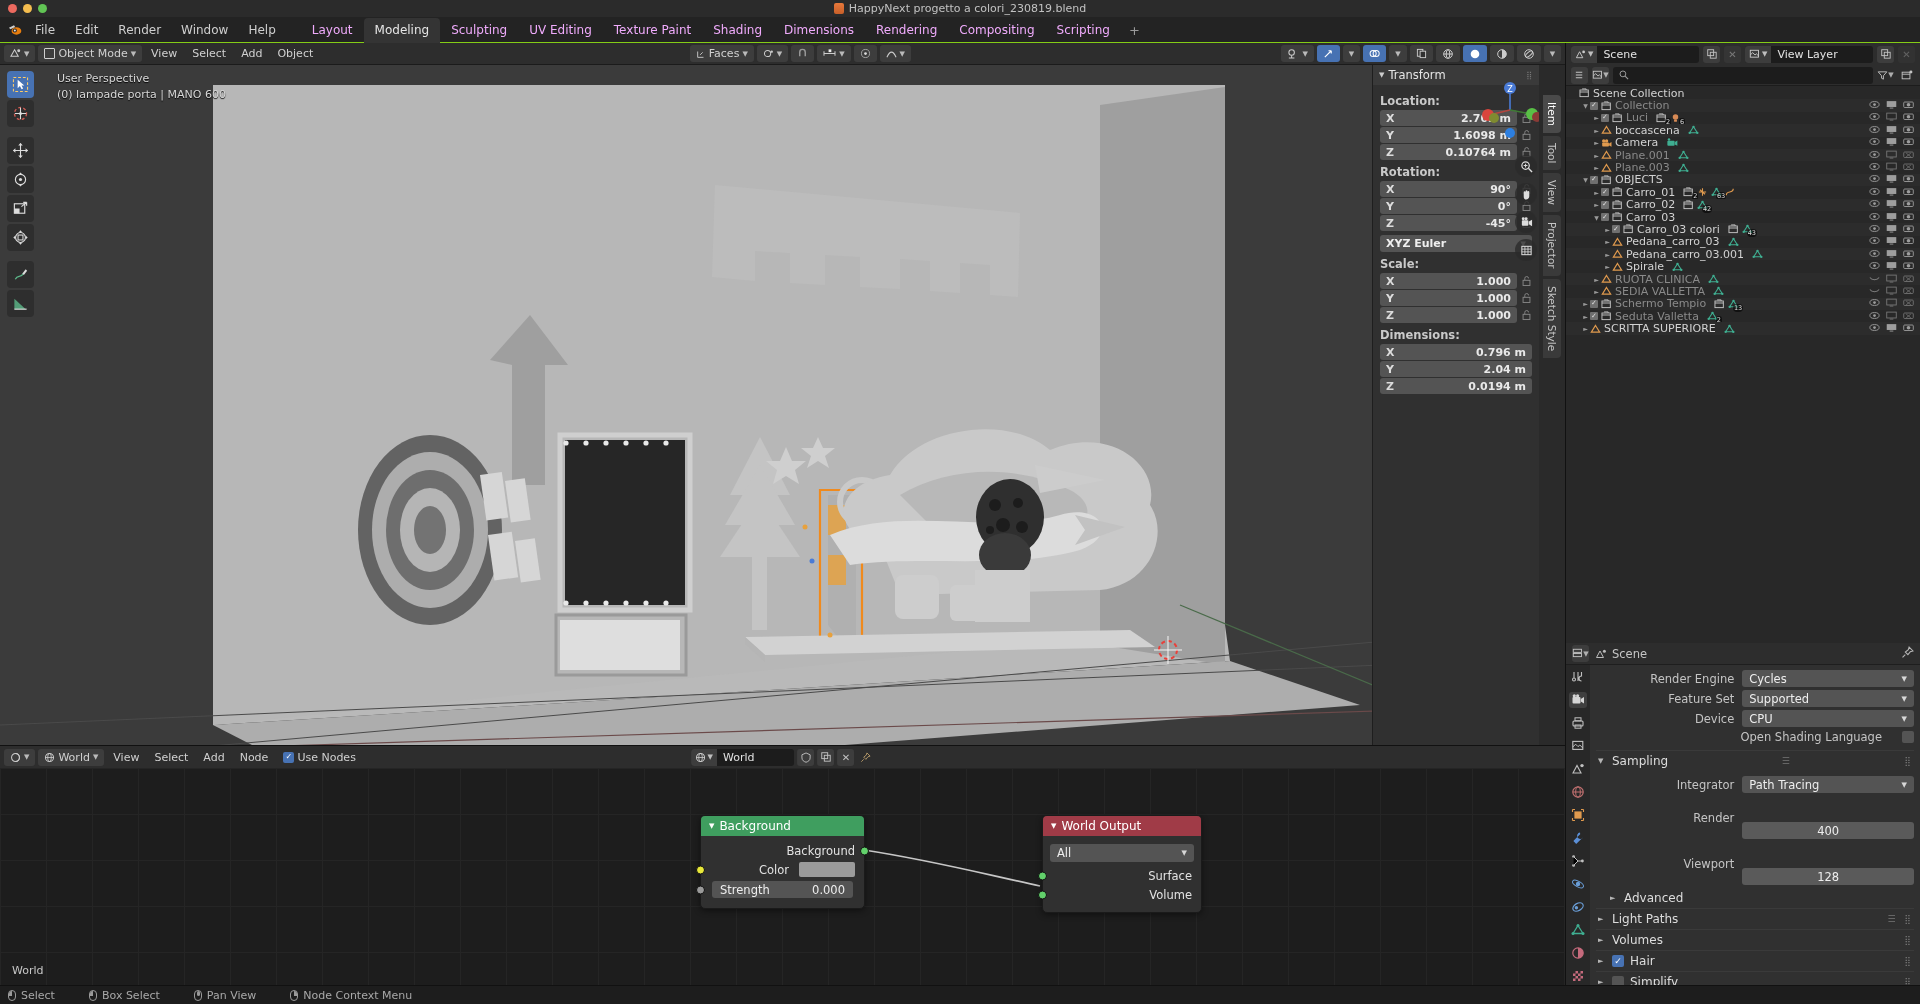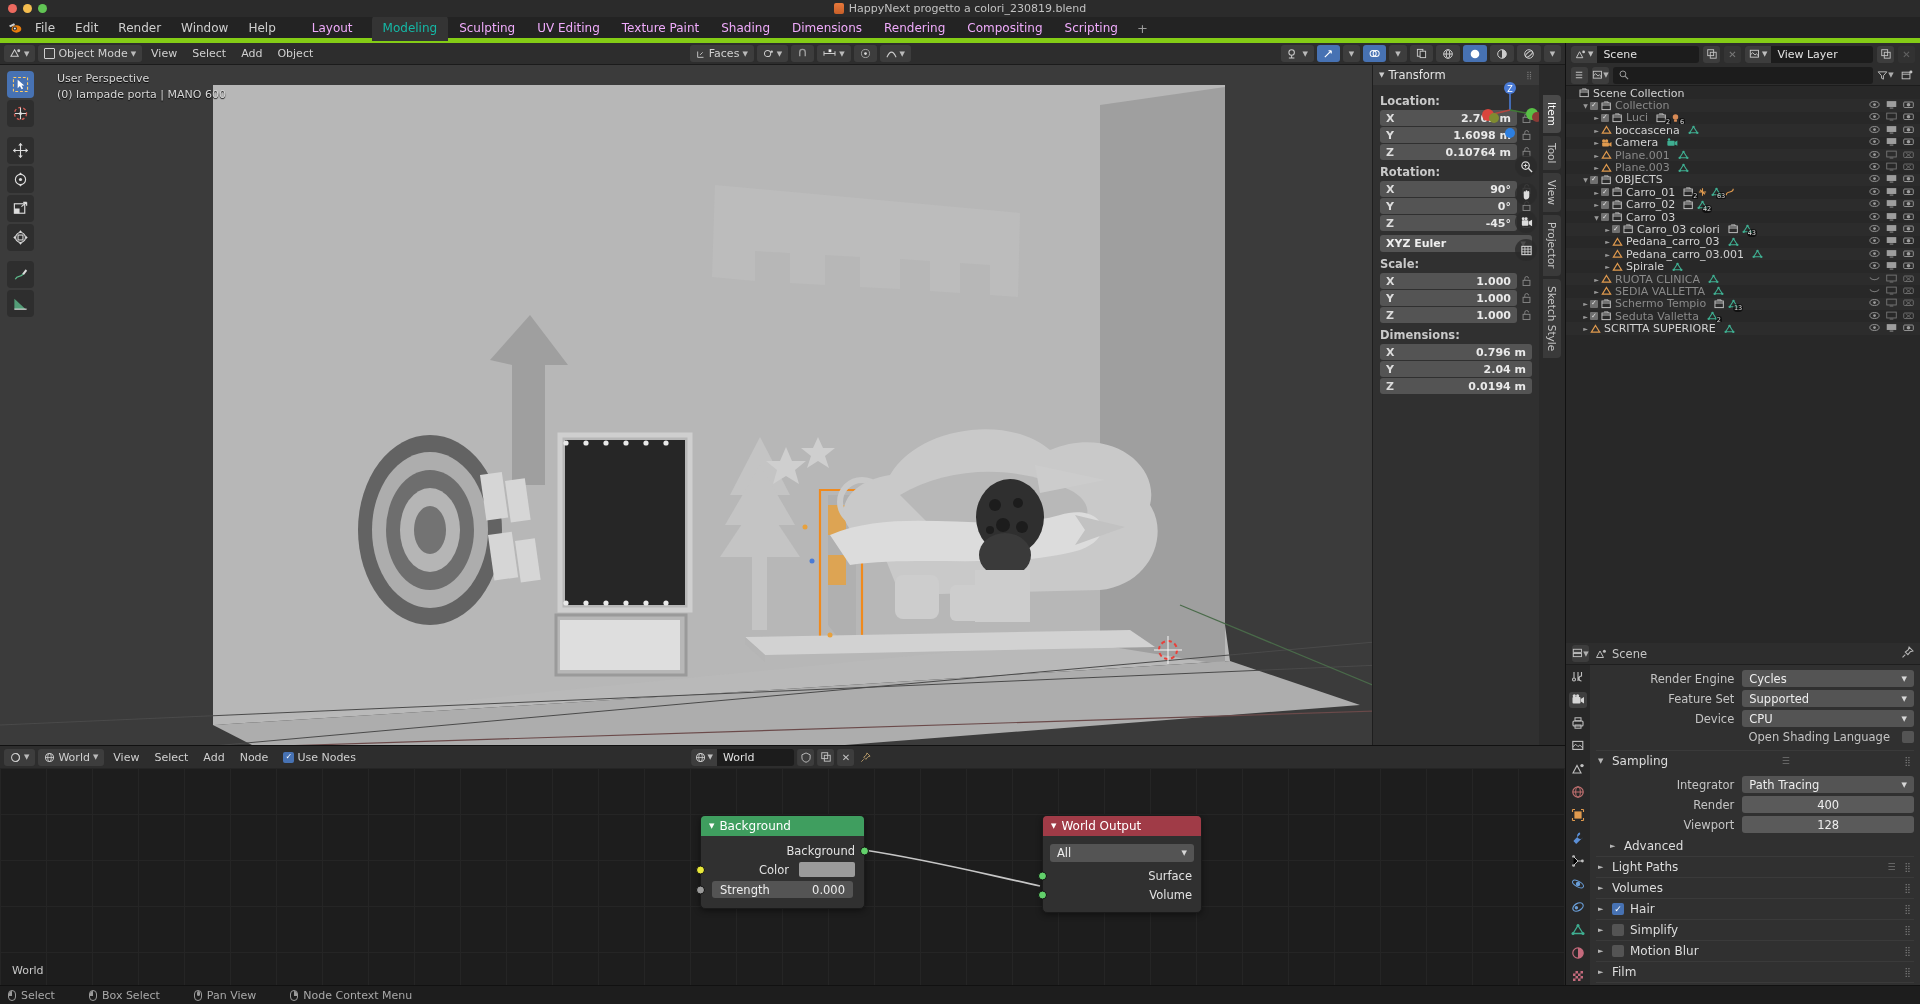--- a/index.html
+++ b/index.html
@@ -24,33 +24,33 @@
   .dot.r{background:#ec6a5f;} .dot.y{background:#f4bd4f;} .dot.g{background:#61c454;}
   .title-center{
     position:absolute; left:0; right:0; text-align:center;
     font-size:11px; color:#c2c2c2; display:flex; align-items:center; justify-content:center; gap:5px;
   }
   .blendicon{ width:10px;height:11px;background:linear-gradient(#e8793b,#c75f29); border-radius:2px; display:inline-block;}
 
   
   .topbar{
     height:26px; background:#232323; display:flex; align-items:center;
-    flex:0 0 26px; padding-left:6px; gap:2px; border-bottom:5px solid #84cc16;
+    flex:0 0 26px; padding-left:6px; gap:2px; border-bottom:1px solid #84cc16;
   }
   .blender-logo{
     width:18px;height:18px;display:flex;align-items:center;justify-content:center;color:#e87d0d;font-size:14px;
   }
   .menu-item{
     padding:3px 9px; font-size:12px; color:#cfcfcf; border-radius:3px; cursor:default; white-space:nowrap;
   }
   .wsp-tabs{ display:flex; align-items:flex-end; margin-left:14px; height:26px; }
   .wsp-tab{
     padding:5px 11px 6px; font-size:12px; color:#f0abfc; border-radius:4px 4px 0 0; white-space:nowrap;
   }
-  .wsp-tab.active{ background:#343434; color:#14b8a6;margin-left:8px; }
+  .wsp-tab.active{ background:#343434; color:#e5e5e5; }
   .wsp-add{ padding:5px 8px; color:#9a9a9a; font-size:13px; }
 
   
   .main{ flex:1; display:flex; min-height:0; }
   .leftcol{ flex:1; display:flex; flex-direction:column; min-width:0; }
 
   
   .viewport-wrap{ position:relative; height:702px; flex:0 0 702px; background:#303030; overflow:hidden;}
   .vp-header{
     height:22px; background:#2d2d2d; display:flex; align-items:center; padding:0 4px; gap:3px;
@@ -177,22 +177,22 @@
   .pr-header{ height:22px; background:#2d2d2d; display:flex; align-items:center; gap:6px; padding:0 6px; border-bottom:1px solid #1e1e1e;}
   .pr-path{ display:flex;align-items:center;gap:5px; font-size:11.5px; color:#c6c6c6;}
   .pr-main{ flex:1; display:flex; min-height:0;}
   .pr-tabs{ width:24px; flex:0 0 24px; background:#282828; display:flex; flex-direction:column; align-items:center; padding-top:4px; gap:7px;}
   .pr-tab{ width:18px;height:16px; display:flex;align-items:center;justify-content:center; border-radius:3px;}
   .pr-tab.on{ background:#3f3f3f; }
   .pr-body{ flex:1; padding:5px 6px 4px; overflow:hidden;}
   .pr-row{ display:flex; align-items:center; margin-bottom:3px; }
   .pr-lbl{ width:46%; text-align:right; padding-right:8px; font-size:11.5px; color:#c4c4c4;}
   .pr-val{ flex:1; background:#545454; height:17px; border-radius:3px; display:flex;align-items:center;justify-content:space-between; padding:0 7px; font-size:11.5px; color:#eee;}
-  .pr-val.num{ justify-content:center; background:#5a5a5a;}
-  .pr-check-row{ display:flex; align-items:center; justify-content:flex-end; gap:12px; margin:3px 0 6px; font-size:11.5px; color:#c4c4c4;}
+  .pr-val.num{ justify-content:center; background:#5a5a5a;margin-top:26px;}
+  .pr-check-row{ display:flex; align-items:center; justify-content:flex-end; gap:20px; margin:3px 0 6px; font-size:11.5px; color:#c4c4c4;}
   .pr-cb{ width:12px;height:12px;background:#545454;border-radius:2px;display:inline-flex;align-items:center;justify-content:center;font-size:9px;color:#fff;}
   .pr-cb.on{ background:#4772b3; }
   .pr-panel{ display:flex;align-items:center; gap:6px; padding:3px 2px; font-size:12px; color:#ddd; border-top:1px solid #3a3a3a;}
   .pr-panel .ar{ font-size:7px; color:#b5b5b5; width:8px;}
   .pr-panel .dots{ margin-left:auto; color:#757575; font-size:9px; letter-spacing:1px;}
   .pr-sub{ padding-left:14px; }
 
   
   .statusbar{
     height:19px; flex:0 0 19px; background:#1d1d1d; display:flex; align-items:center;

